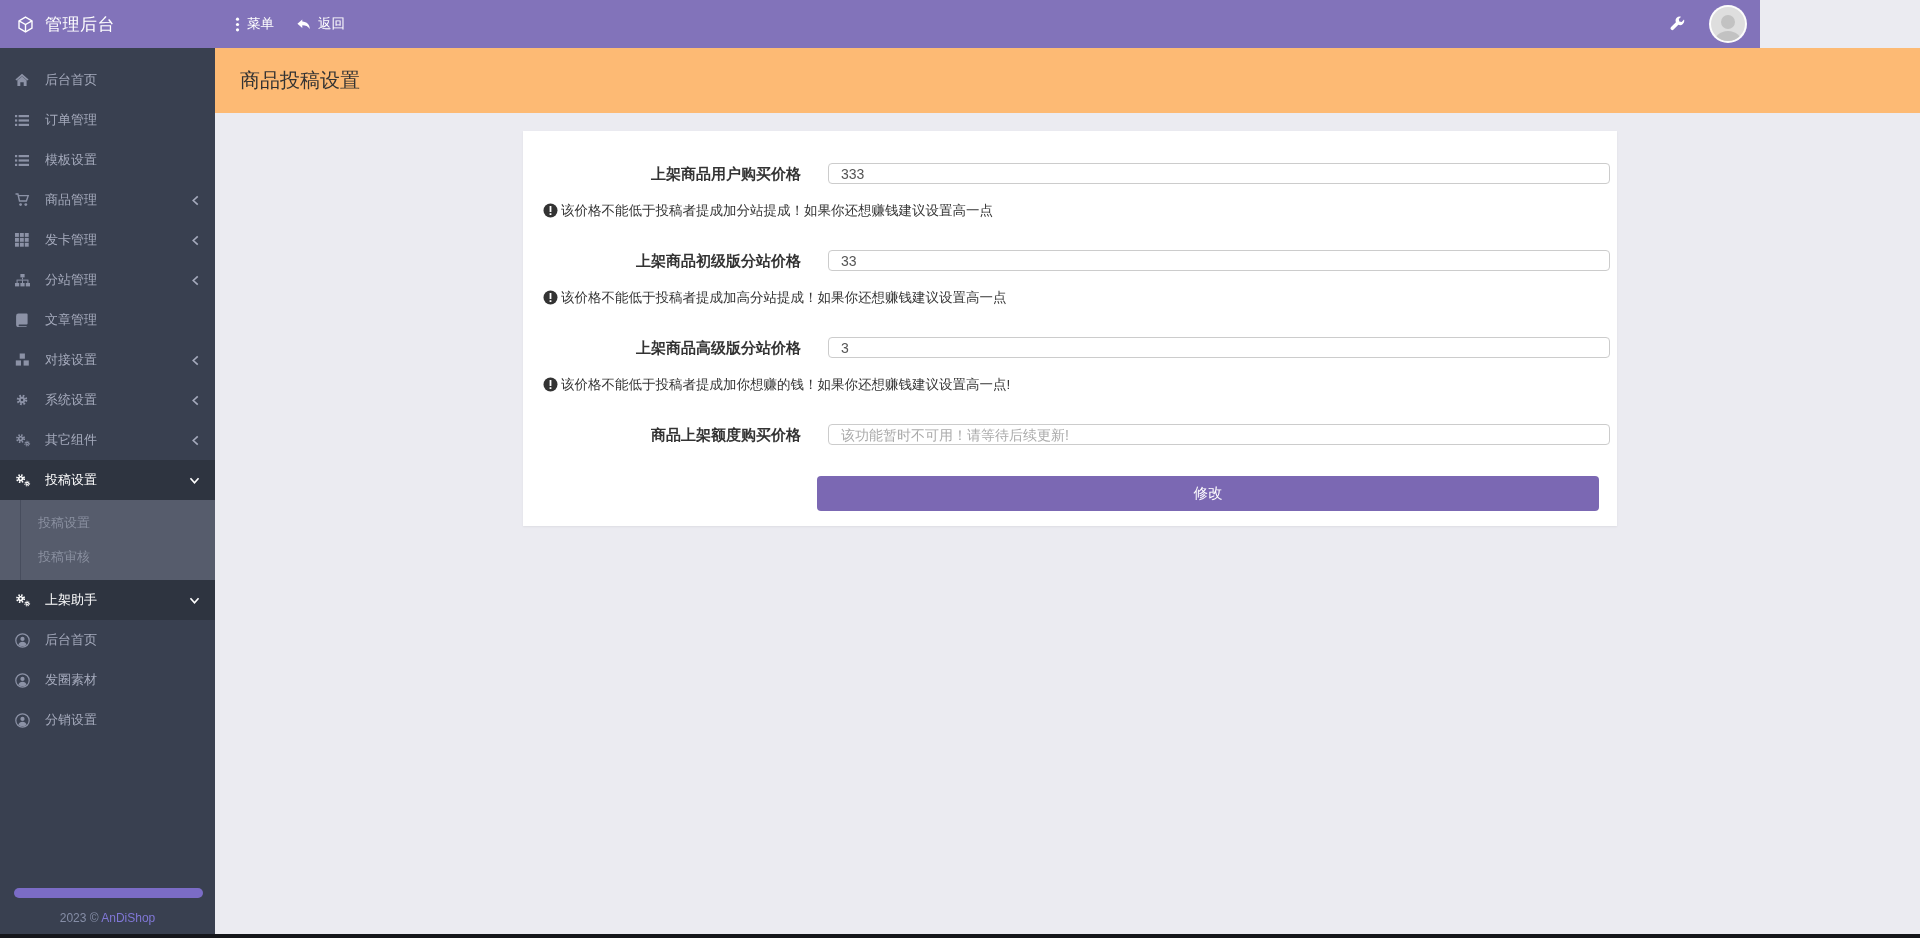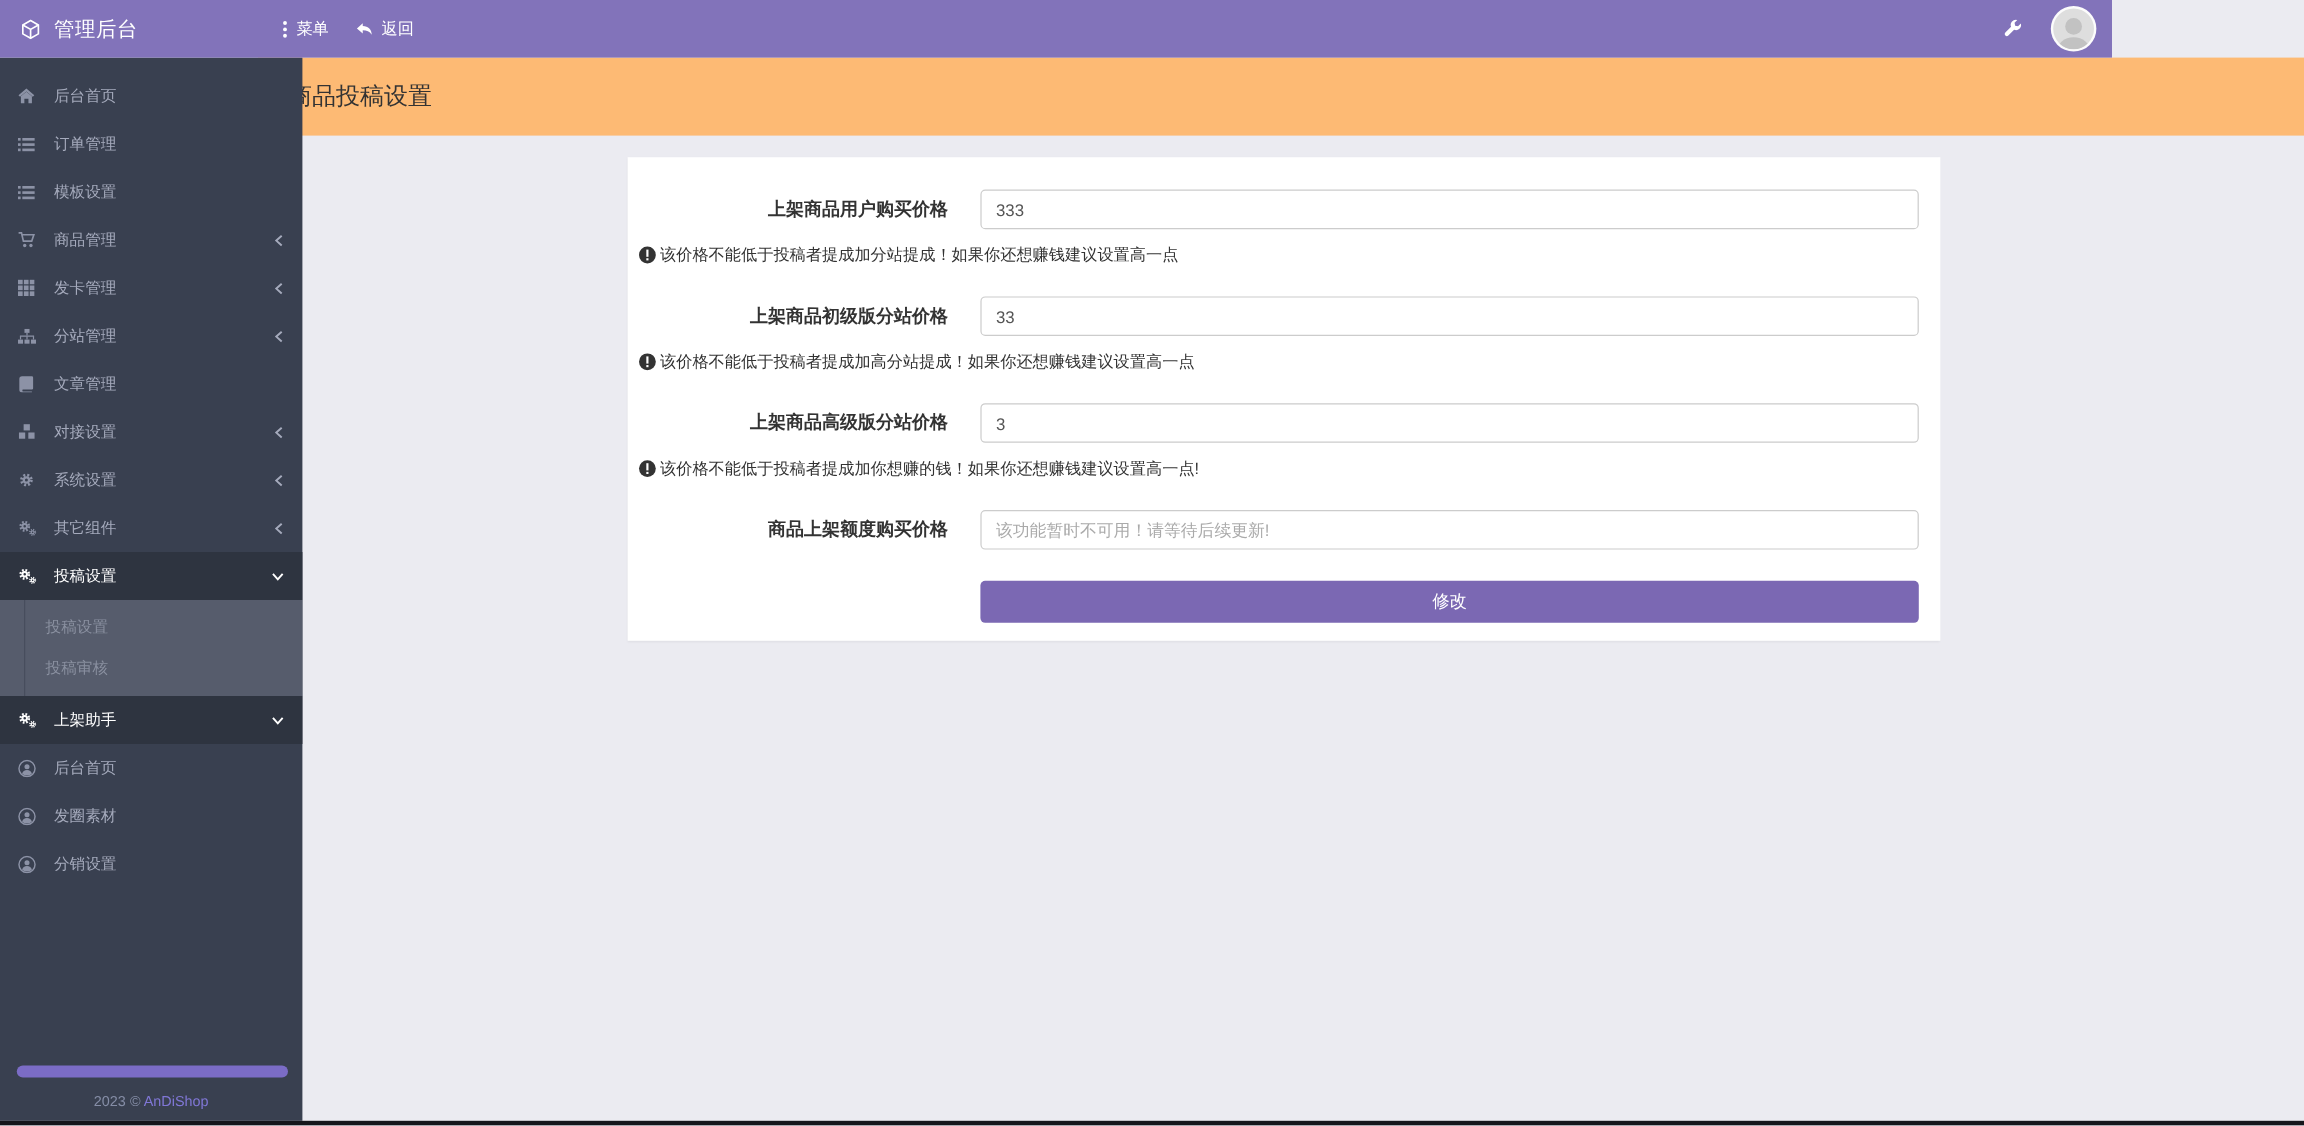--- a/index.html
+++ b/index.html
@@ -17,45 +17,45 @@
     display:flex;align-items:center;z-index:20;}
   .brand{width:215px;flex:0 0 215px;display:flex;align-items:center;gap:11px;padding-left:17px;
     color:#fff;font-size:17px;letter-spacing:.5px;}
   .topnav{display:flex;align-items:center;gap:10px;padding-left:14px;}
   .topnav-link{display:flex;align-items:center;gap:7px;color:#fff;font-size:13.5px;padding:4px 6px;cursor:pointer;}
   .topbar-right{margin-left:auto;display:flex;align-items:center;gap:24px;padding-right:13px;}
   .wrench{color:#fff;display:flex;cursor:pointer;}
   .avatar{width:38px;height:38px;border-radius:50%;background:#dedede;border:2px solid rgba(255,255,255,.9);
     overflow:hidden;display:flex;align-items:flex-end;justify-content:center;cursor:pointer;}
   
-  .sidebar{position:absolute;top:48px;left:0;width:252px;height:886px;background:var(--sidebar);z-index:10;}
+  .sidebar{position:absolute;top:48px;left:0;width:215px;height:886px;background:var(--sidebar);z-index:10;}
   .menu{padding-top:12px;}
   .menu-item{height:40px;display:flex;align-items:center;padding:0 15px;color:#A5AABC;font-size:13px;cursor:pointer;}
   .menu-item .mi-icon{width:22px;flex:0 0 22px;margin-right:8px;display:flex;align-items:center;color:#8C92A6;}
   .menu-item .chev{margin-left:auto;display:flex;color:#A5AABC;}
   .menu-item.open{background:var(--openbg);color:#fff;}
   .menu-item.open .mi-icon,.menu-item.open .chev{color:#fff;}
   .submenu{background:var(--submenu);position:relative;padding:6px 0;}
   .submenu:before{content:"";position:absolute;left:20px;top:0;bottom:0;width:1px;background:#474D5D;}
   .submenu-item{height:34px;line-height:34px;padding-left:38px;color:#8A90A0;font-size:13px;cursor:pointer;}
   .sidebar-footer{position:absolute;left:0;right:0;bottom:0;padding-bottom:9px;text-align:center;}
   .scroll-pill{height:10px;border-radius:5px;background:var(--pill);margin:0 12px 13px 14px;}
   .copyright{font-size:12px;color:#858DA6;}
   .copyright .brand-link{color:#8077D6;text-decoration:none;cursor:pointer;}
   
   .main{position:absolute;top:48px;left:215px;width:1705px;height:886px;background:var(--content);}
   .page-header{height:65px;background:#fdba74;display:flex;align-items:center;padding-left:25px;}
   .page-title{font-size:20px;color:#333;}
   .content{padding-top:18px;}
   .card{margin-left:308px;width:1094px;background:#fff;box-shadow:0 1px 2px rgba(0,0,0,.06);
     padding:27px 0 15px 0;}
-  .form-row{margin-bottom:26px;}
+  .form-row{margin-bottom:26px;padding-left:11px;}
   .row-main{display:flex;align-items:center;}
   .row-label{flex:0 0 294px;padding-right:27px;text-align:right;font-weight:bold;font-size:15px;color:#333;line-height:31px;}
-  .row-input{width:782px;height:33px;border:1px solid #ccc;border-radius:4px;padding:0 12px;
+  .row-input{width:782px;height:21px;border:1px solid #ccc;border-radius:4px;padding:0 12px;
     font-size:14px;color:#555;outline:none;font-family:inherit;background:#fff;}
   .row-input::placeholder{color:#aaa;}
   .row-hint{display:flex;align-items:flex-start;margin-top:13px;padding-left:9px;font-size:13.5px;color:#333;line-height:17px;}
   .row-hint .info-icon{flex:0 0 15px;margin-right:3px;display:flex;margin-top:1px;}
   .btn-row{margin-top:18px;padding-left:294px;}
   .submit-btn{width:782px;height:35px;background:var(--button);border:none;border-radius:4px;
     color:#fff;font-size:14.5px;cursor:pointer;font-family:inherit;}
   .hscrollbar{position:absolute;left:0;bottom:0;width:1920px;height:4px;background:#15161B;z-index:30;}
   svg{display:block;}
 </style>

